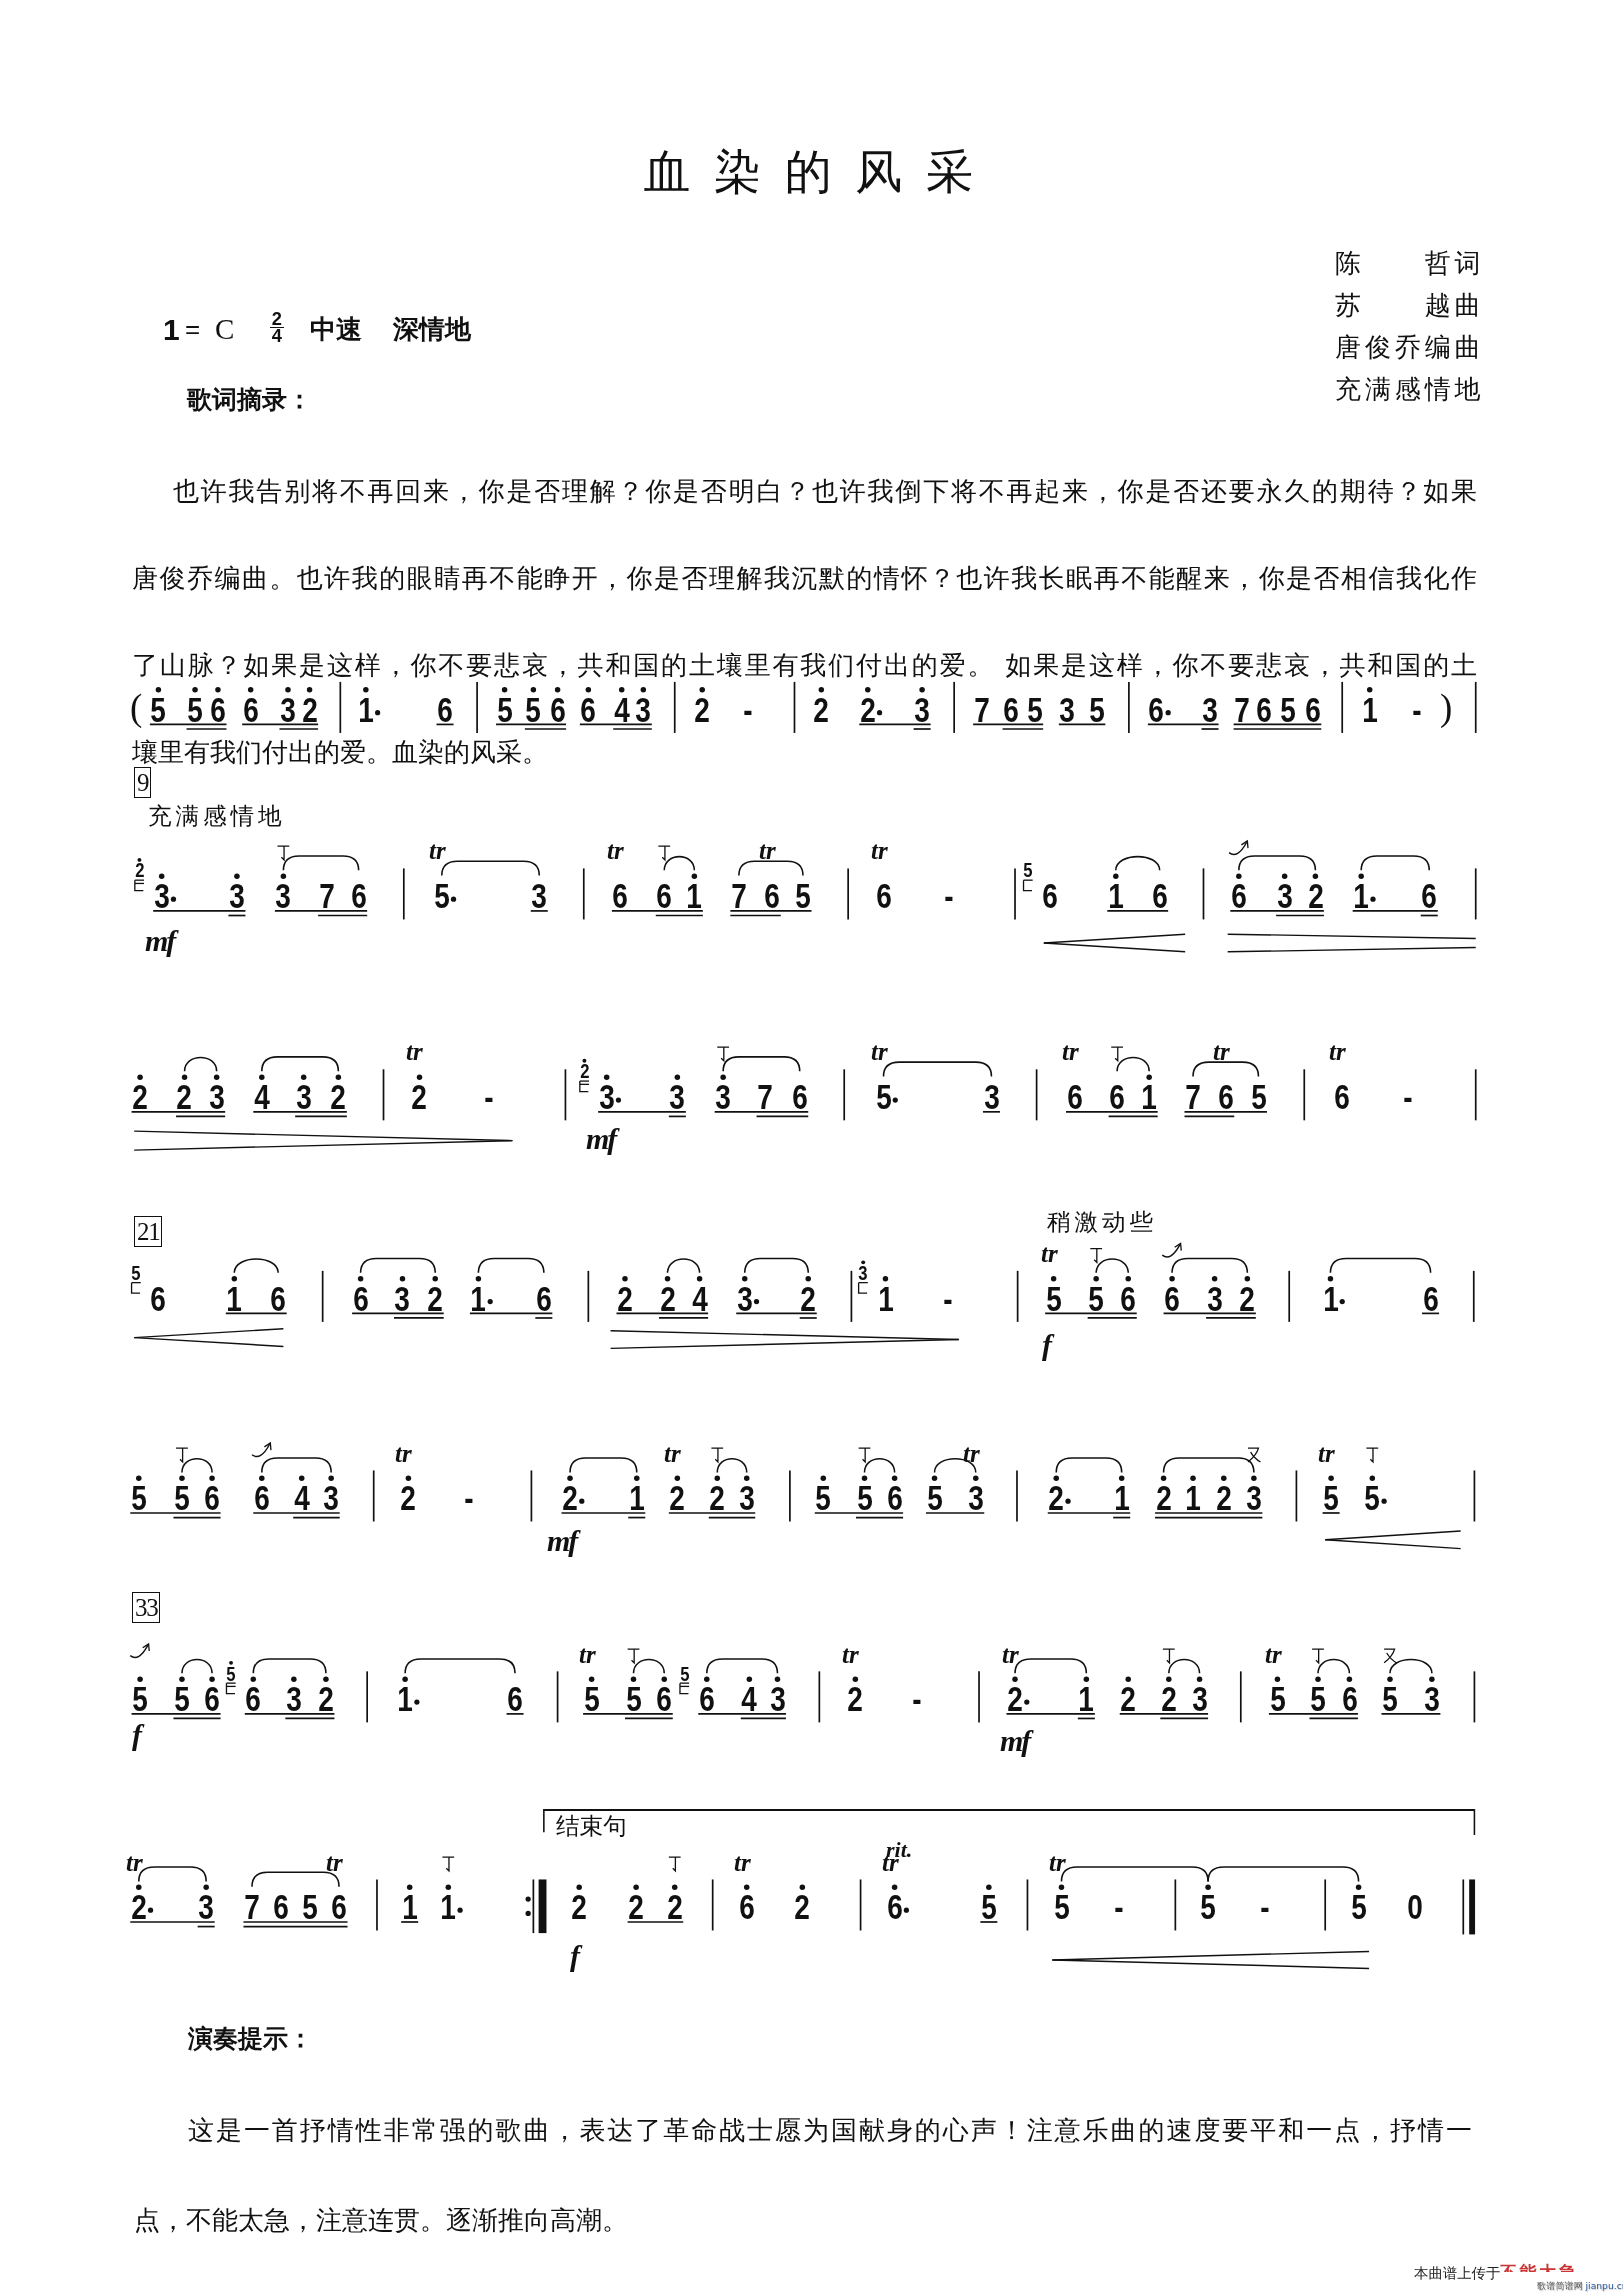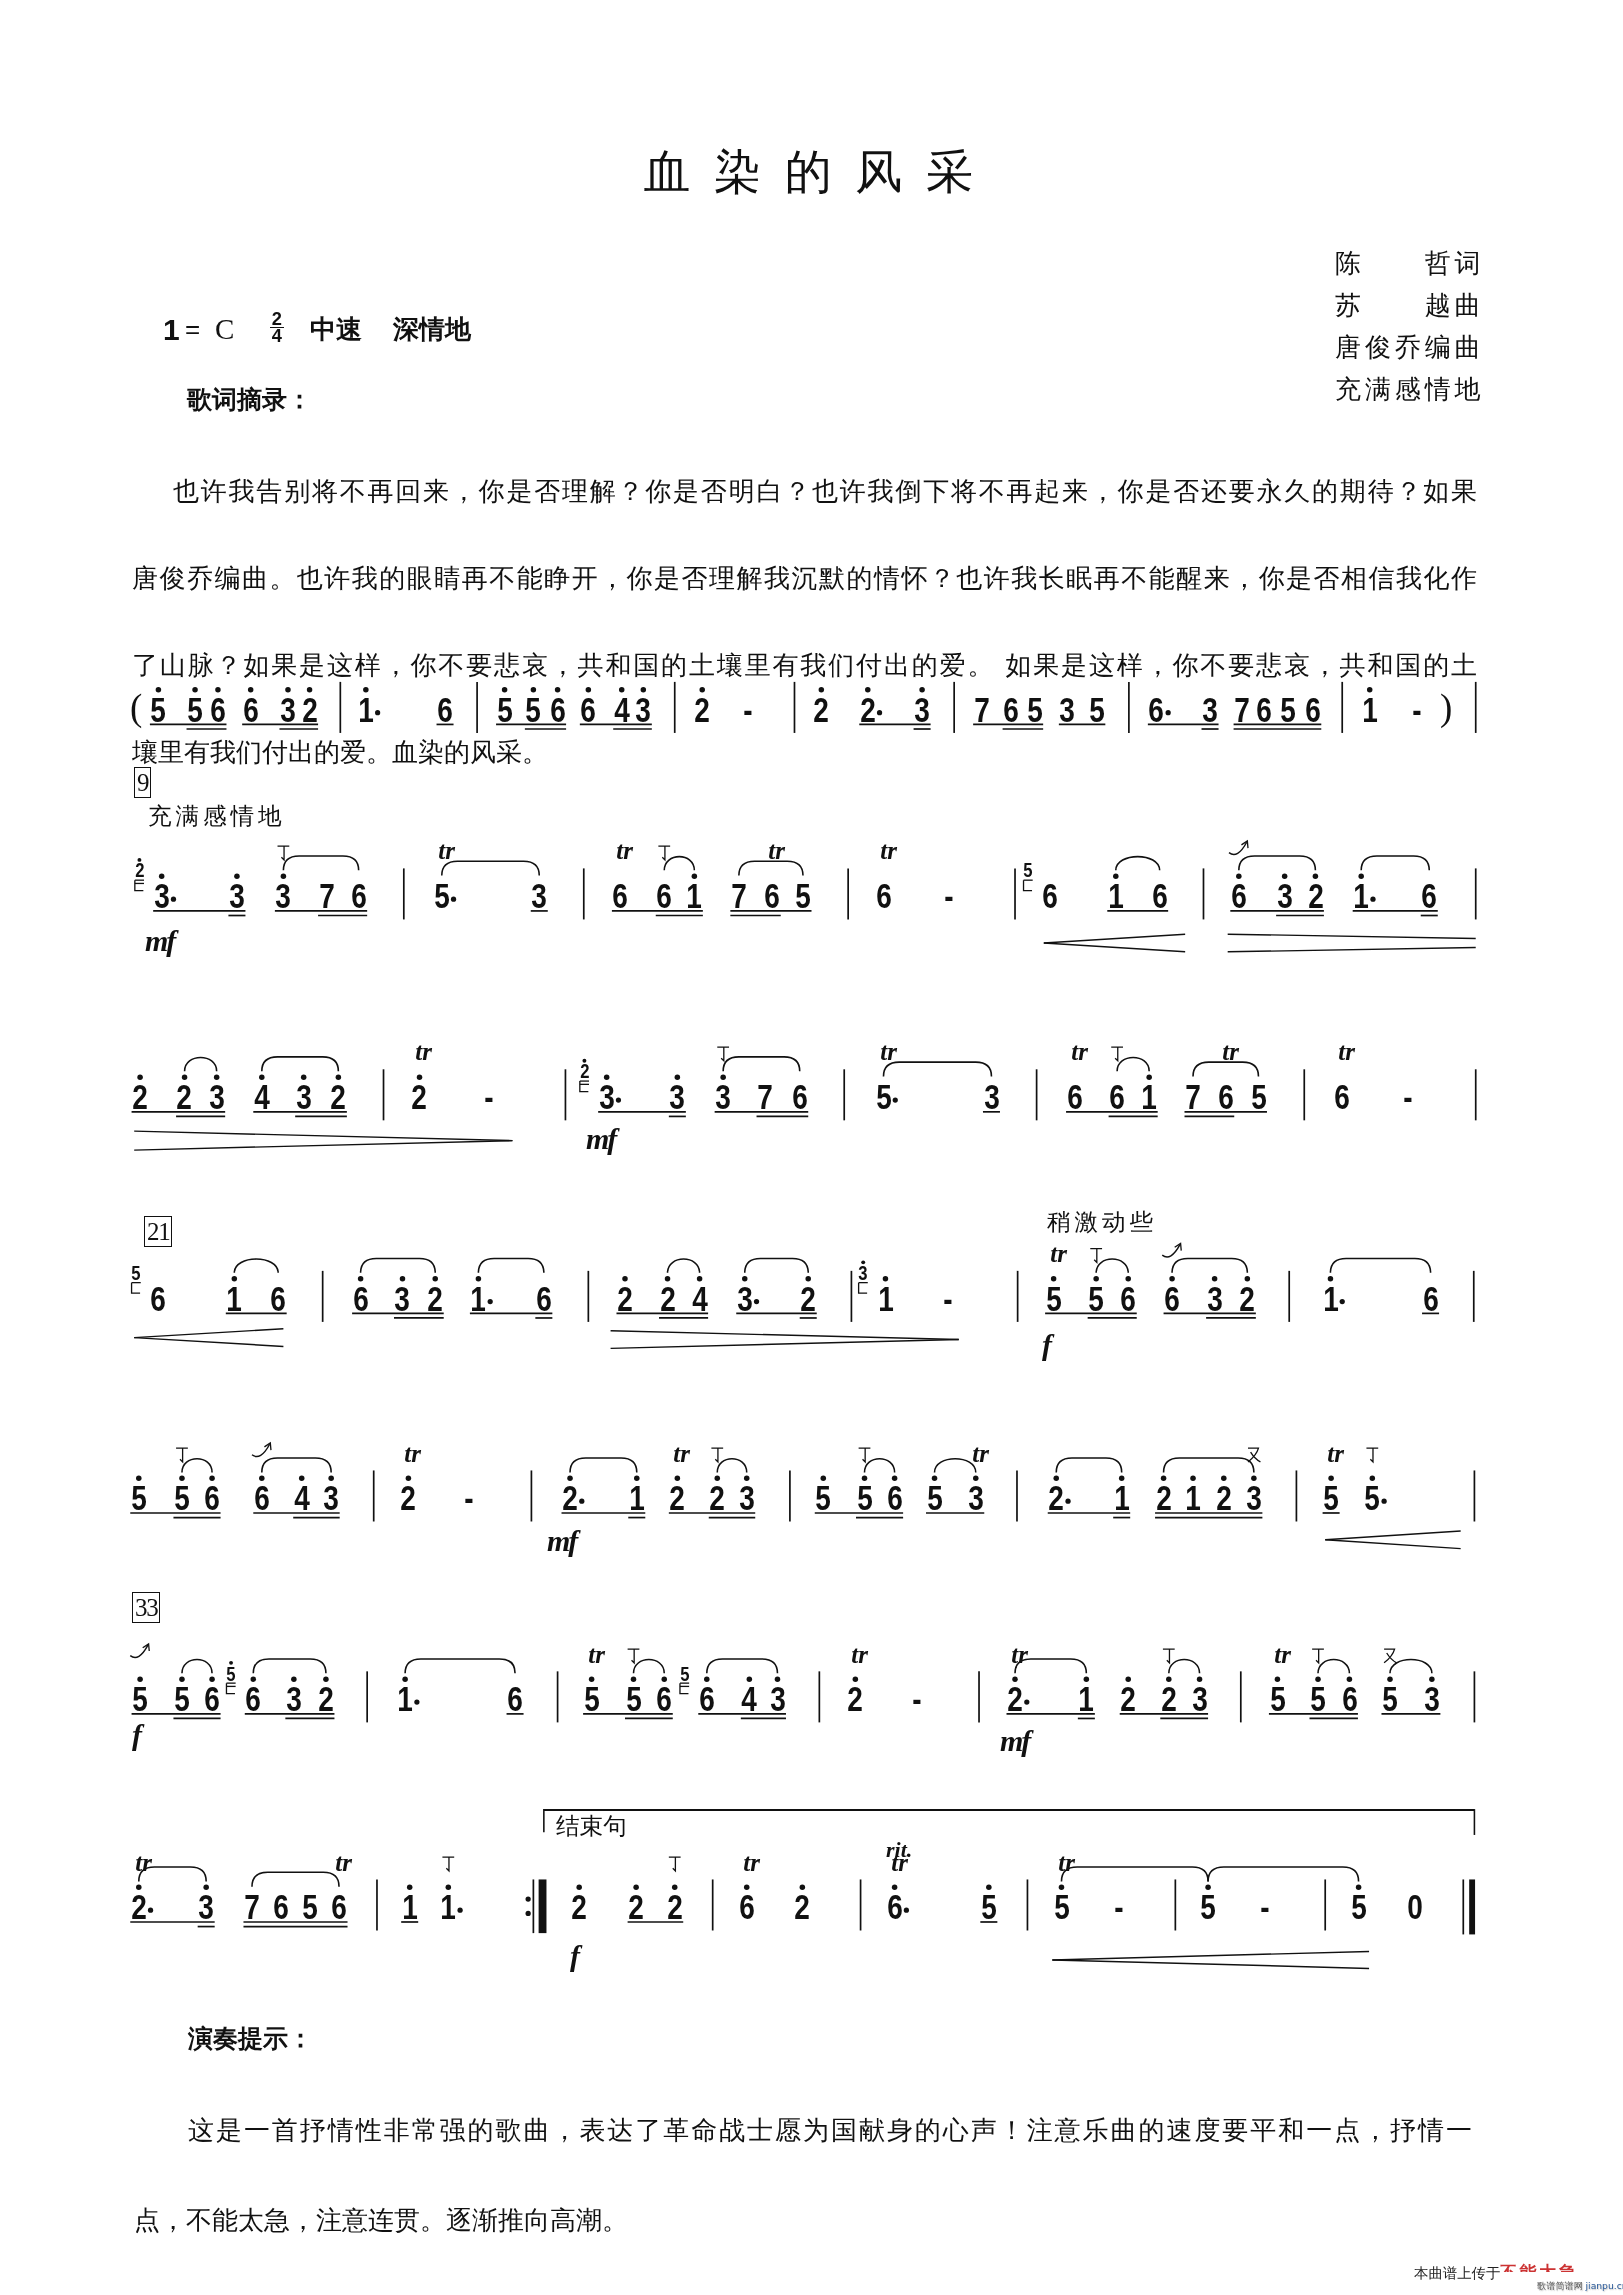--- a/index.html
+++ b/index.html
@@ -22,21 +22,21 @@
 .tline{height:39px;line-height:39px;font-size:26px;overflow:hidden;white-space:nowrap;margin-top:48px;}
 .tips .tline{height:42px;line-height:42px;}
 .jl{white-space:normal;text-align:justify;text-align-last:justify;text-justify:inter-character;}
 .ind1{padding-left:41px;}
 .ind2{padding-left:54px;}
 #score-svg{position:absolute;left:0;top:0;}
 #score{position:absolute;left:0;top:0;width:1623px;height:2295px;}
 .srow{position:absolute;left:0;top:0;width:0;height:0;}
 .nd{position:absolute;width:26px;height:33px;line-height:33px;text-align:center;font-weight:bold;font-size:35px;font-family:"Liberation Sans",sans-serif;transform:scaleX(0.8);}
 .gd{position:absolute;width:15.7px;height:19.6px;line-height:19.6px;text-align:center;font-weight:bold;font-size:19.6px;font-family:"Liberation Sans",sans-serif;transform:scaleX(0.85);}
-.tr{position:absolute;width:26px;height:26px;line-height:26px;text-align:right;font-style:italic;font-weight:bold;font-size:25px;font-family:"Liberation Serif",serif;}
+.tr{position:absolute;width:26px;height:26px;line-height:26px;text-align:left;font-style:italic;font-weight:bold;font-size:25px;font-family:"Liberation Serif",serif;}
 .dyn{position:absolute;height:34px;line-height:34px;font-style:italic;font-weight:bold;font-size:30px;font-family:"Liberation Serif",serif;letter-spacing:-2px;white-space:nowrap;}
 .rmark{position:absolute;height:29px;line-height:29px;padding:0 2px;border:1.6px solid #111;font-size:25px;font-family:"Liberation Serif",serif;letter-spacing:-1.3px;}
 .expr{position:absolute;font-size:23.6px;line-height:27.5px;letter-spacing:3.9px;white-space:nowrap;}
 .rit{position:absolute;font-style:italic;font-weight:bold;font-size:22px;line-height:26px;font-family:"Liberation Serif",serif;}
 .brlabel{position:absolute;font-size:23.6px;line-height:26px;white-space:nowrap;}
 .paren{position:absolute;font-size:37px;line-height:41px;font-family:"Liberation Serif",serif;}
 .wm-upload{position:absolute;left:1414px;top:2265px;font-size:14.4px;line-height:17px;color:#222;white-space:nowrap;}
 .wm-logo{position:absolute;left:1500px;top:2263px;height:9.2px;overflow:hidden;font-weight:bold;font-size:17px;line-height:19.6px;color:#c33;letter-spacing:2.6px;white-space:nowrap;}
 .wm-site{position:absolute;left:1537px;top:2280px;font-size:9.2px;line-height:11.8px;color:#555;white-space:nowrap;text-shadow:0.7px 1.3px 1.3px rgba(0,0,0,.25);}
 .wm-url{color:#2a5a9a;margin-left:2.6px;}
@@ -578,21 +578,21 @@
         <span class="nd" style="left: 1180px; top: 1080px;">7</span>
         <span class="nd" style="left: 1213px; top: 1080px;">6</span>
         <span class="tr" style="left: 1213px; top: 1039px;">tr</span>
         <span class="nd" style="left: 1246px; top: 1080px;">5</span>
         <span class="nd" style="left: 1329px; top: 1080px;">6</span>
         <span class="tr" style="left: 1329px; top: 1039px;">tr</span>
         <span class="nd" style="left: 1395px; top: 1080px;">-</span>
         <span class="dyn" style="left: 586px; top: 1122px;">mf</span>
       </div>
       <div class="srow">
-        <div class="rmark" style="left: 134px; top: 1216px; margin-left: 10px;">21</div>
+        <div class="rmark" style="left: 134px; top: 1216px;">21</div>
         <div class="expr" style="left: 1047px; top: 1209px;">稍激动些</div>
         <span class="nd" style="left: 145px; top: 1282px;">6</span>
         <span class="gd" style="left: 128px; top: 1264px;">5</span>
         <span class="nd" style="left: 221px; top: 1282px;">1</span>
         <span class="nd" style="left: 265px; top: 1282px;">6</span>
         <span class="nd" style="left: 348px; top: 1282px;">6</span>
         <span class="nd" style="left: 389px; top: 1282px;">3</span>
         <span class="nd" style="left: 422px; top: 1282px;">2</span>
         <span class="nd" style="left: 465px; top: 1282px;">1</span>
         <span class="nd" style="left: 531px; top: 1282px;">6</span>

